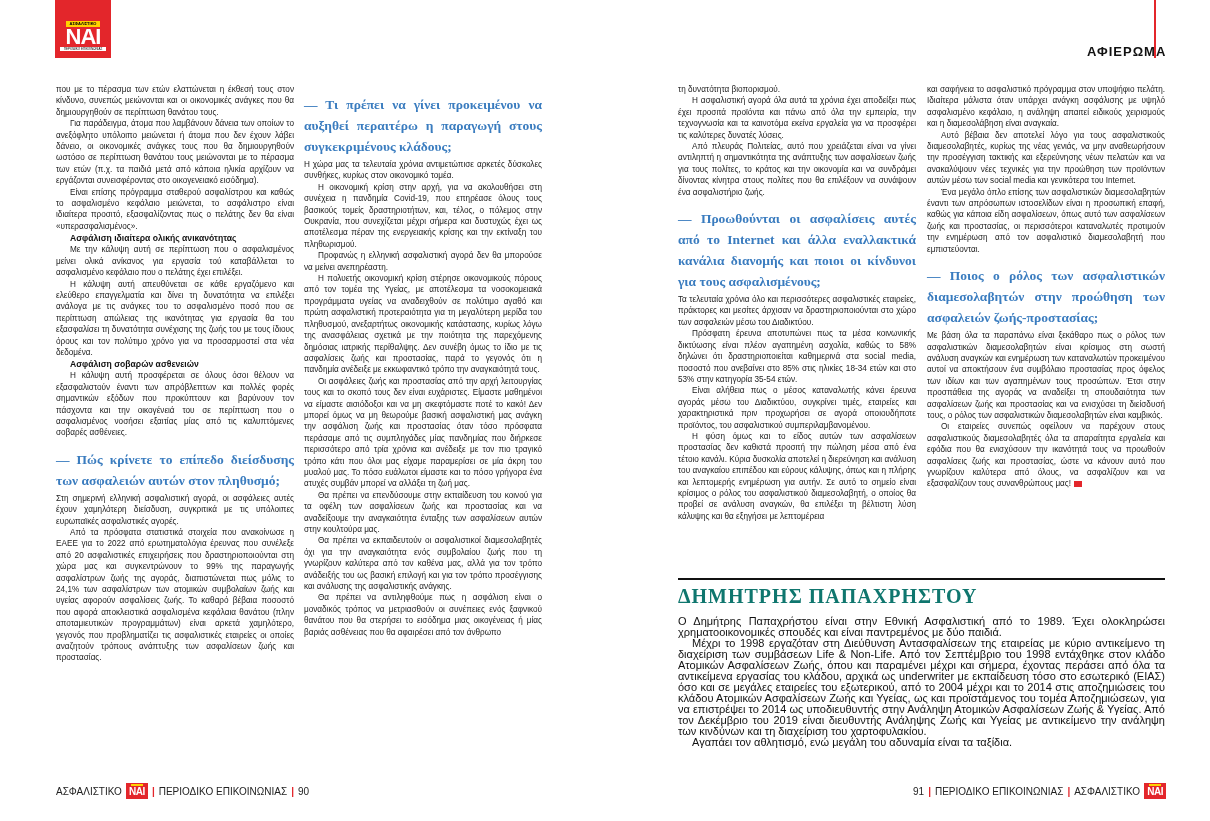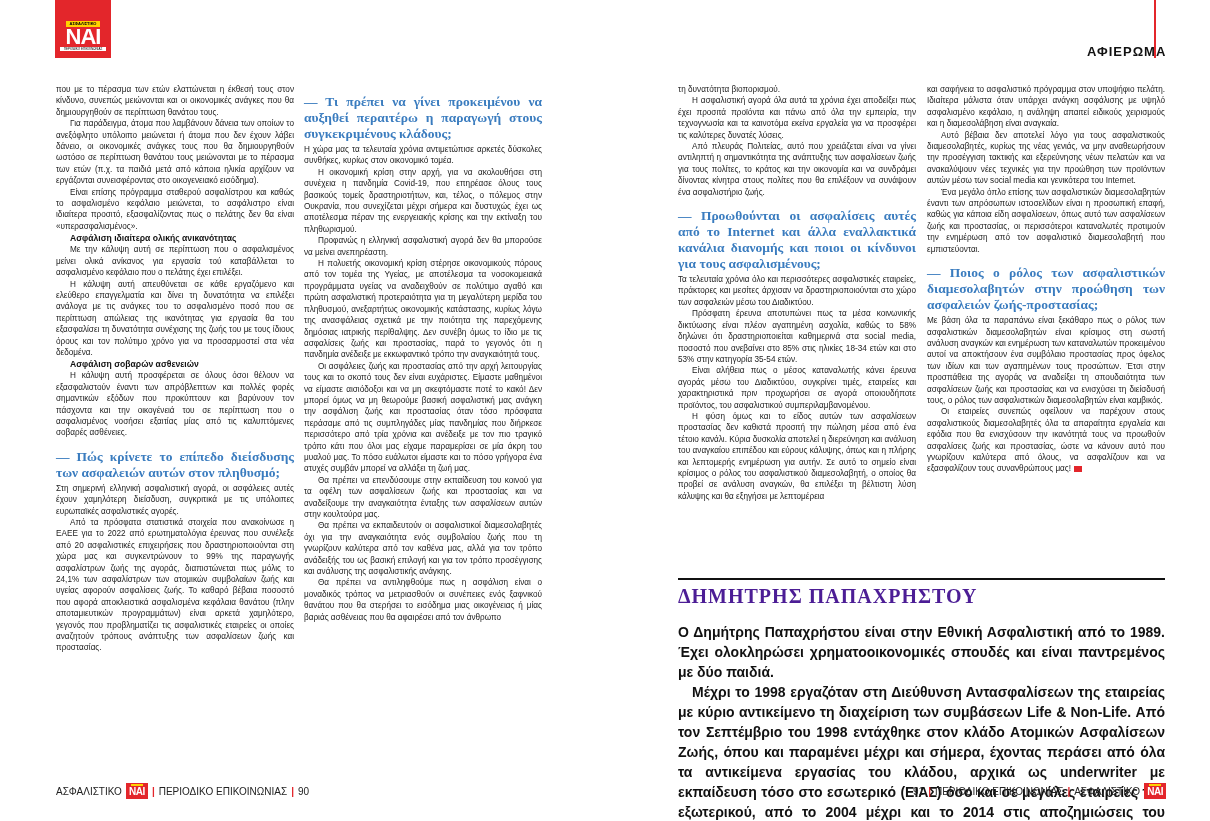--- a/index.html
+++ b/index.html
@@ -12,31 +12,31 @@
   .logo .word { display: block; font-weight: 900; font-size: 22px; line-height: 20px; letter-spacing: -1px; color: #fff; }
   .logo .sub { display: block; margin: 0 auto; width: 46px; height: 4px; background: #fff; color: #000; font-size: 3px; line-height: 4px; }
 
   .section-label { position: absolute; left: 1087px; top: 44px; font-size: 13px; font-weight: bold; letter-spacing: 1px; color: #111; }
   .section-rule { position: absolute; left: 1154px; top: 0; width: 2px; height: 58px; background: #e3262b; }
 
   .col { position: absolute; font-size: 8.2px; line-height: 11.4px; text-align: justify; color: #222; }
   .col p { text-indent: 14px; }
   .col p.noindent { text-indent: 0; }
   .col h4 { font-size: 8.6px; font-weight: bold; padding-left: 14px; color: #111; line-height: 12px; }
-  .col h3 { font-family: "Liberation Serif", serif; font-weight: bold; color: #3a7cbf; font-size: 13.5px; line-height: 16px; margin-top: 10px; margin-bottom: 2px; text-align: justify; }
+  .col h3 { font-family: "Liberation Serif", serif; font-weight: bold; color: #3a7cbf; font-size: 13.5px; line-height: 21px; margin-top: 10px; margin-bottom: 2px; text-align: justify; }
 
   .c1 { left: 56px; top: 84px; width: 238px; }
   .c2 { left: 304px; top: 84px; width: 238px; }
   .c3 { left: 678px; top: 84px; width: 238px; }
   .c4 { left: 927px; top: 84px; width: 238px; }
 
   .bio-rule { position: absolute; left: 678px; top: 578px; width: 487px; height: 2px; background: #111; }
   .bio { position: absolute; left: 678px; top: 586px; width: 487px; }
-  .bio h2 { font-family: "Liberation Serif", serif; font-weight: bold; color: #4c1d95; font-size: 20px; letter-spacing: 1px; line-height: 20px; margin-bottom: 16px; }
-  .bio p { font-size: 14px; line-height: 20px; font-weight: bold; text-align: justify; color: #111; }
+  .bio h2 { font-family: "Liberation Serif", serif; font-weight: bold; color: #0f766e; font-size: 20px; letter-spacing: 1px; line-height: 20px; margin-bottom: 10px; }
+  .bio p { font-size: 11px; line-height: 11px; font-weight: normal; text-align: justify; color: #111; }
   .bio p.ind { text-indent: 14px; }
 
   .footer { position: absolute; top: 783px; font-size: 10px; color: #222; display: flex; align-items: center; gap: 4px; }
   .footer .bar { color: #e3262b; font-weight: bold; }
   .footer-left { left: 56px; }
   .footer-right { left: 913px; }
   .mini-logo { display: inline-block; width: 22px; height: 16px; background: #e3262b; color: #fff; font-weight: 900; font-size: 10px; line-height: 18px; text-align: center; position: relative; letter-spacing: -0.5px; }
   .mini-logo::before { content: ""; position: absolute; left: 5px; top: 1px; width: 12px; height: 2px; background: #ffd200; }
   .end-mark { display: inline-block; width: 8px; height: 6px; background: #e3262b; vertical-align: middle; margin-left: 3px; }
 </style>

